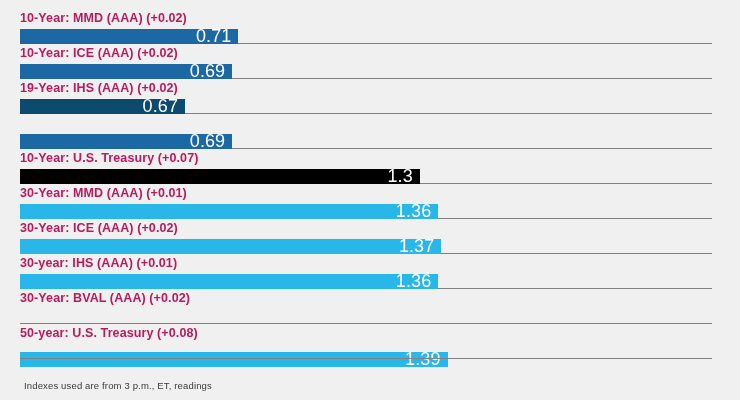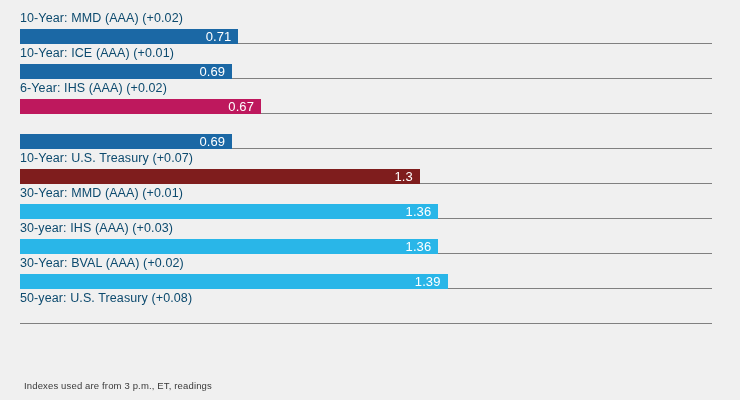--- a/index.html
+++ b/index.html
@@ -30,23 +30,24 @@
     height: 35px;
     margin: 0;
   }
   .row-label {
     position: absolute;
     left: 20px;
     top: 0px;
     height: 17px;
     line-height: 17px;
     font-size: 12.5px;
-    color: #0c4a6e;
+    color: #be185d;
     white-space: nowrap;
     letter-spacing: 0.1px;
+    font-weight: bold;
   }
   .gridline {
     position: absolute;
     left: 20px;
     width: 692px;
     top: 33px;
     height: 1px;
     background: #808080;
   }
   .bar-track {
@@ -61,21 +62,21 @@
     left: 0;
     top: 0;
     height: 15px;
     display: flex;
     align-items: center;
     justify-content: flex-end;
     box-sizing: border-box;
     padding-right: 7px;
   }
   .bar-value {
-    font-size: 13px;
+    font-size: 18px;
     color: #ffffff;
     line-height: 15px;
     white-space: nowrap;
     letter-spacing: 0.1px;
   }
   .footnote {
     position: absolute;
     left: 24px;
     top: 380px;
     font-size: 9.5px;
@@ -92,77 +93,86 @@
       <div class="row">
         <div class="row-label">10-Year: MMD (AAA) (+0.02)</div>
         <div class="gridline" style="background: rgb(128, 128, 128);"></div>
         <div class="bar-track">
           <div class="bar" style="width: 218.364px; background: rgb(27, 104, 165);">
             <span class="bar-value">0.71</span>
           </div>
         </div>
       </div>
       <div class="row">
-        <div class="row-label">10-Year: ICE (AAA) (+0.01)</div>
+        <div class="row-label">10-Year: ICE (AAA) (+0.02)</div>
         <div class="gridline" style="background: rgb(128, 128, 128);"></div>
         <div class="bar-track">
           <div class="bar" style="width: 212.213px; background: rgb(27, 104, 165);">
             <span class="bar-value">0.69</span>
           </div>
         </div>
       </div>
       <div class="row">
-        <div class="row-label">6-Year: IHS (AAA) (+0.02)</div>
+        <div class="row-label">19-Year: IHS (AAA) (+0.02)</div>
         <div class="gridline" style="background: rgb(128, 128, 128);"></div>
         <div class="bar-track">
-          <div class="bar" style="width: 241px; background: #be185d; align-items: center;">
+          <div class="bar" style="width: 165px; background: #0c4a6e; align-items: center;">
             <span class="bar-value">0.67</span>
           </div>
         </div>
       </div>
       <div class="row">
         <div class="gridline" style="background: rgb(128, 128, 128);"></div>
         <div class="bar-track">
           <div class="bar" style="width: 212.213px; background: rgb(27, 104, 165);">
             <span class="bar-value">0.69</span>
           </div>
         </div>
       </div>
       <div class="row">
         <div class="row-label">10-Year: U.S. Treasury (+0.07)</div>
         <div class="gridline" style="background: rgb(128, 128, 128);"></div>
         <div class="bar-track">
-          <div class="bar" style="width: 399.822px; background: #7f1d1d;">
+          <div class="bar" style="width: 399.822px; background: #000000;">
             <span class="bar-value">1.3</span>
           </div>
         </div>
       </div>
       <div class="row">
         <div class="row-label">30-Year: MMD (AAA) (+0.01)</div>
         <div class="gridline" style="background: rgb(128, 128, 128);"></div>
         <div class="bar-track">
           <div class="bar" style="width: 418.276px; background: rgb(41, 182, 232);">
             <span class="bar-value">1.36</span>
           </div>
         </div>
       </div>
       <div class="row">
-        <div class="row-label">30-year: IHS (AAA) (+0.03)</div>
+        <div class="row-label">30-Year: ICE (AAA) (+0.02)</div>
+        <div class="gridline" style="background: rgb(128, 128, 128);"></div>
+        <div class="bar-track">
+          <div class="bar" style="width: 421.351px; background: rgb(41, 182, 232);">
+            <span class="bar-value">1.37</span>
+          </div>
+        </div>
+      </div>
+      <div class="row">
+        <div class="row-label">30-year: IHS (AAA) (+0.01)</div>
         <div class="gridline" style="background: rgb(128, 128, 128);"></div>
         <div class="bar-track">
           <div class="bar" style="width: 418.276px; background: rgb(41, 182, 232);">
             <span class="bar-value">1.36</span>
           </div>
         </div>
       </div>
       <div class="row">
         <div class="row-label">30-Year: BVAL (AAA) (+0.02)</div>
         <div class="gridline" style="background: rgb(128, 128, 128);"></div>
         <div class="bar-track">
-          <div class="bar" style="width: 427.502px; background: rgb(41, 182, 232);">
+          <div class="bar" style="width: 427.502px; background: rgb(41, 182, 232); margin-top: 43px;">
             <span class="bar-value">1.39</span>
           </div>
         </div>
       </div>
       <div class="row">
         <div class="row-label">50-year: U.S. Treasury (+0.08)</div>
         <div class="gridline" style="background: rgb(128, 128, 128);"></div>
       </div>
     </div>
   <div class="footnote">Indexes used are from 3 p.m., ET, readings</div>

